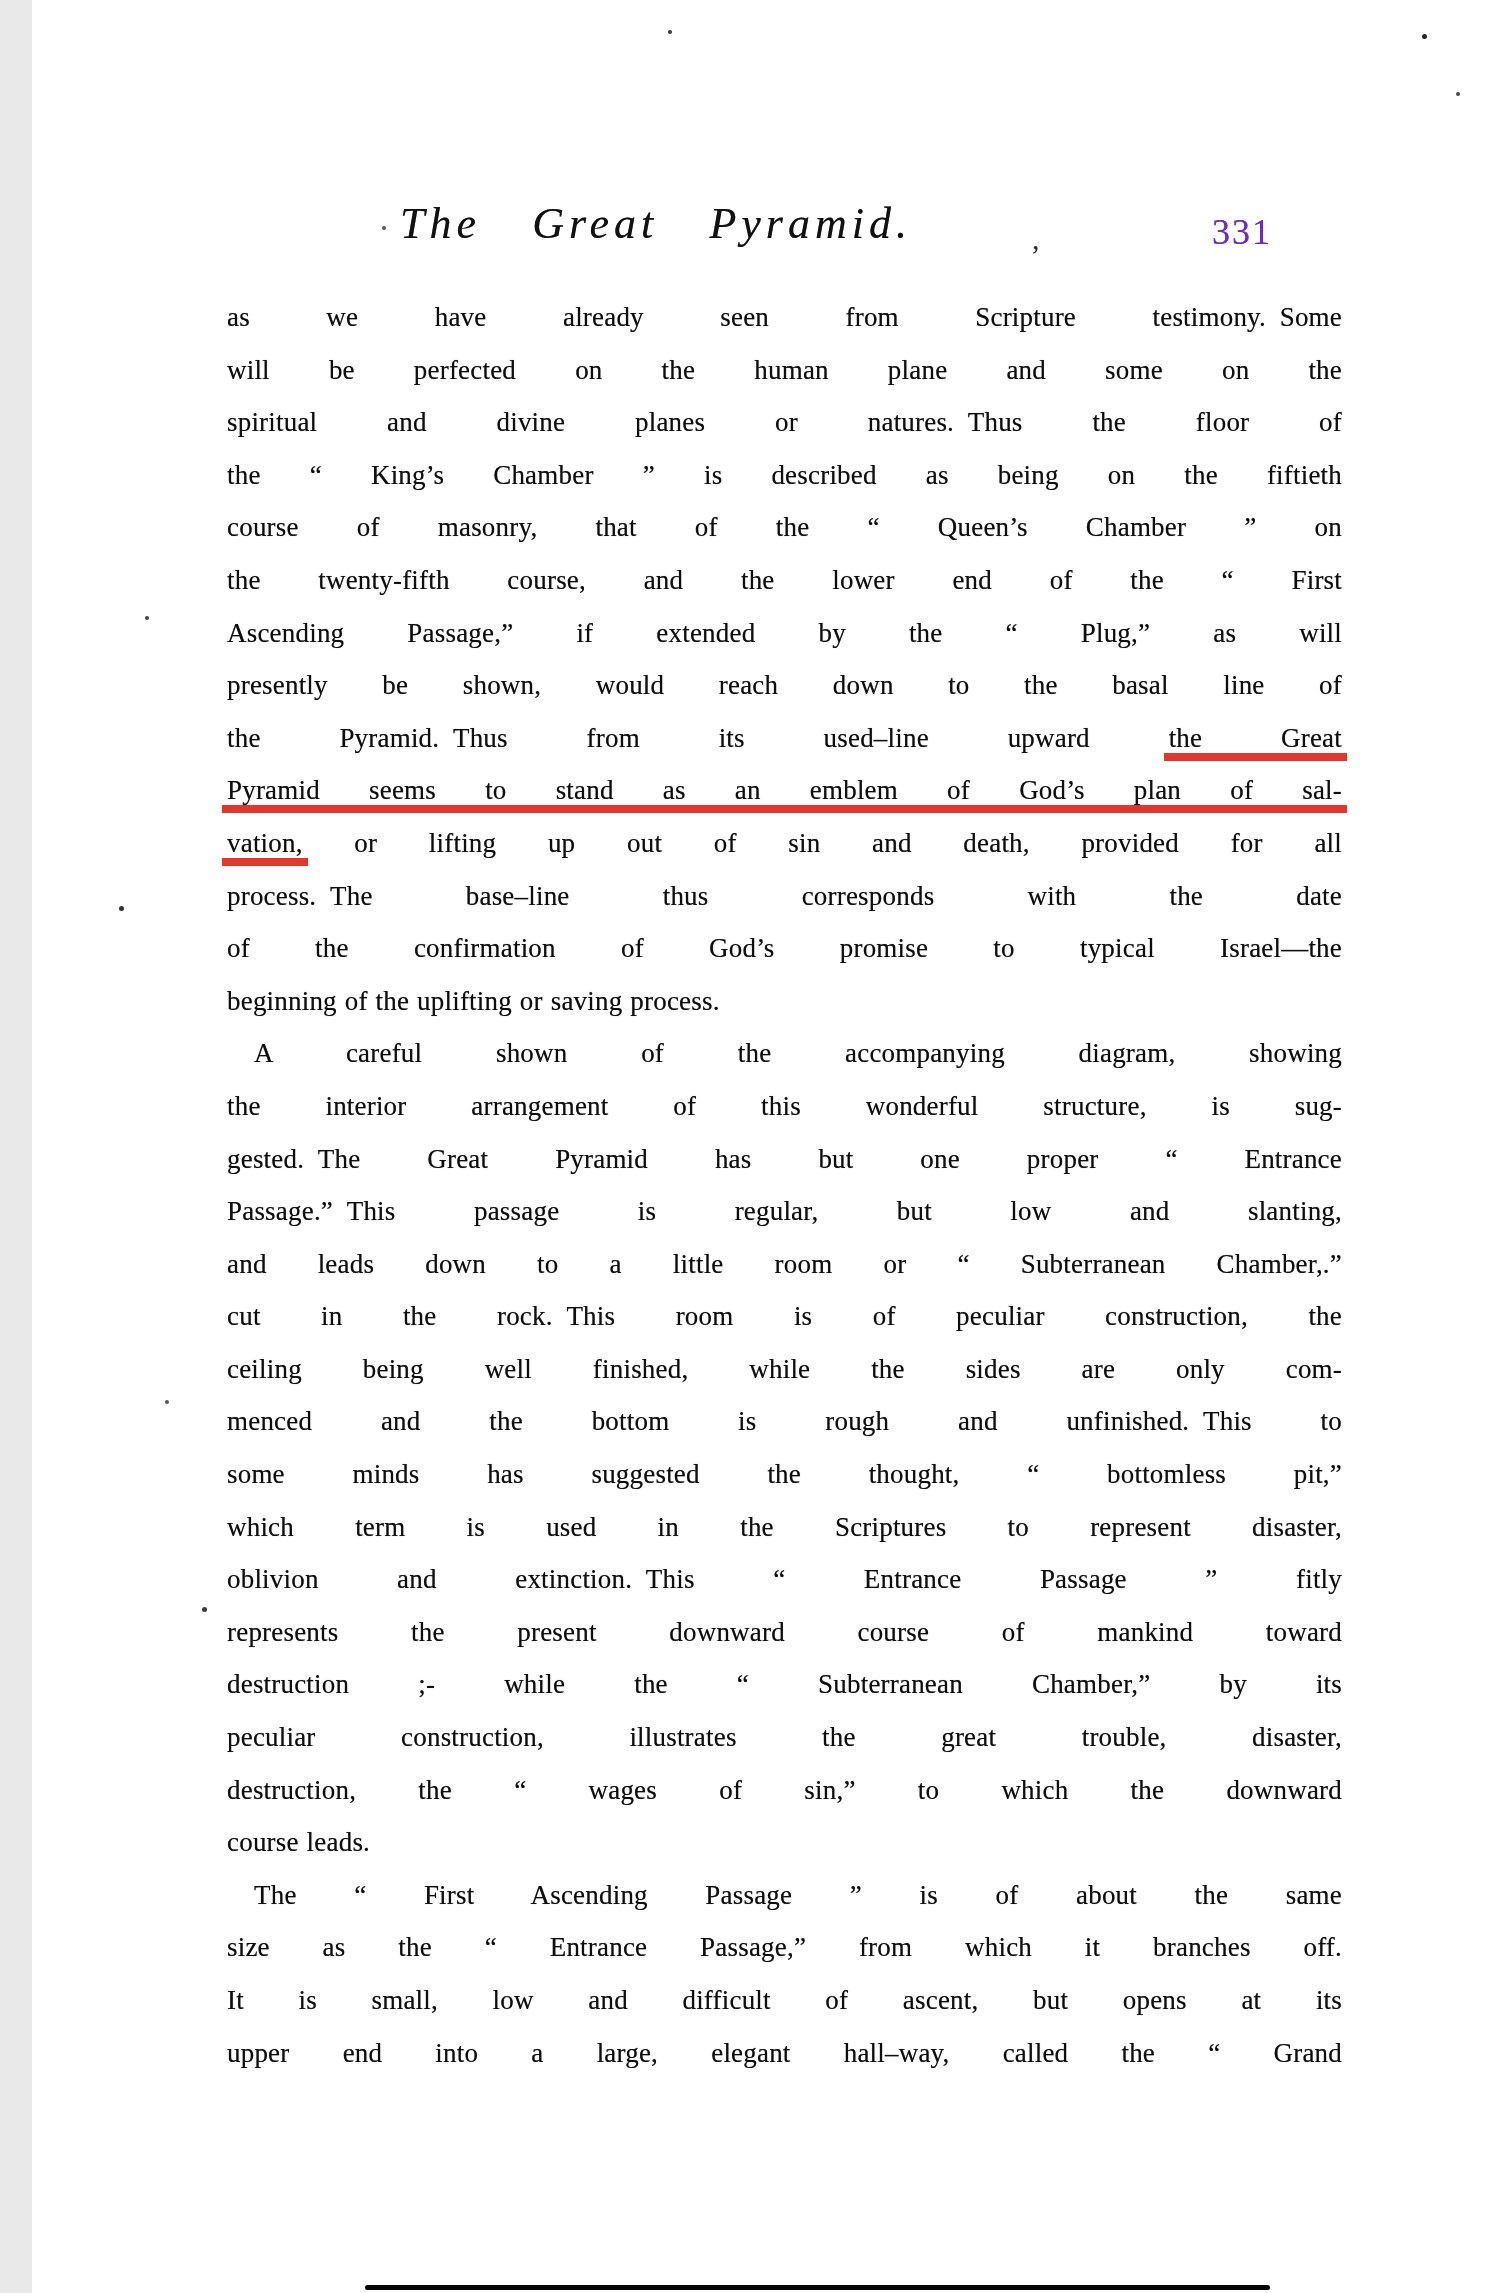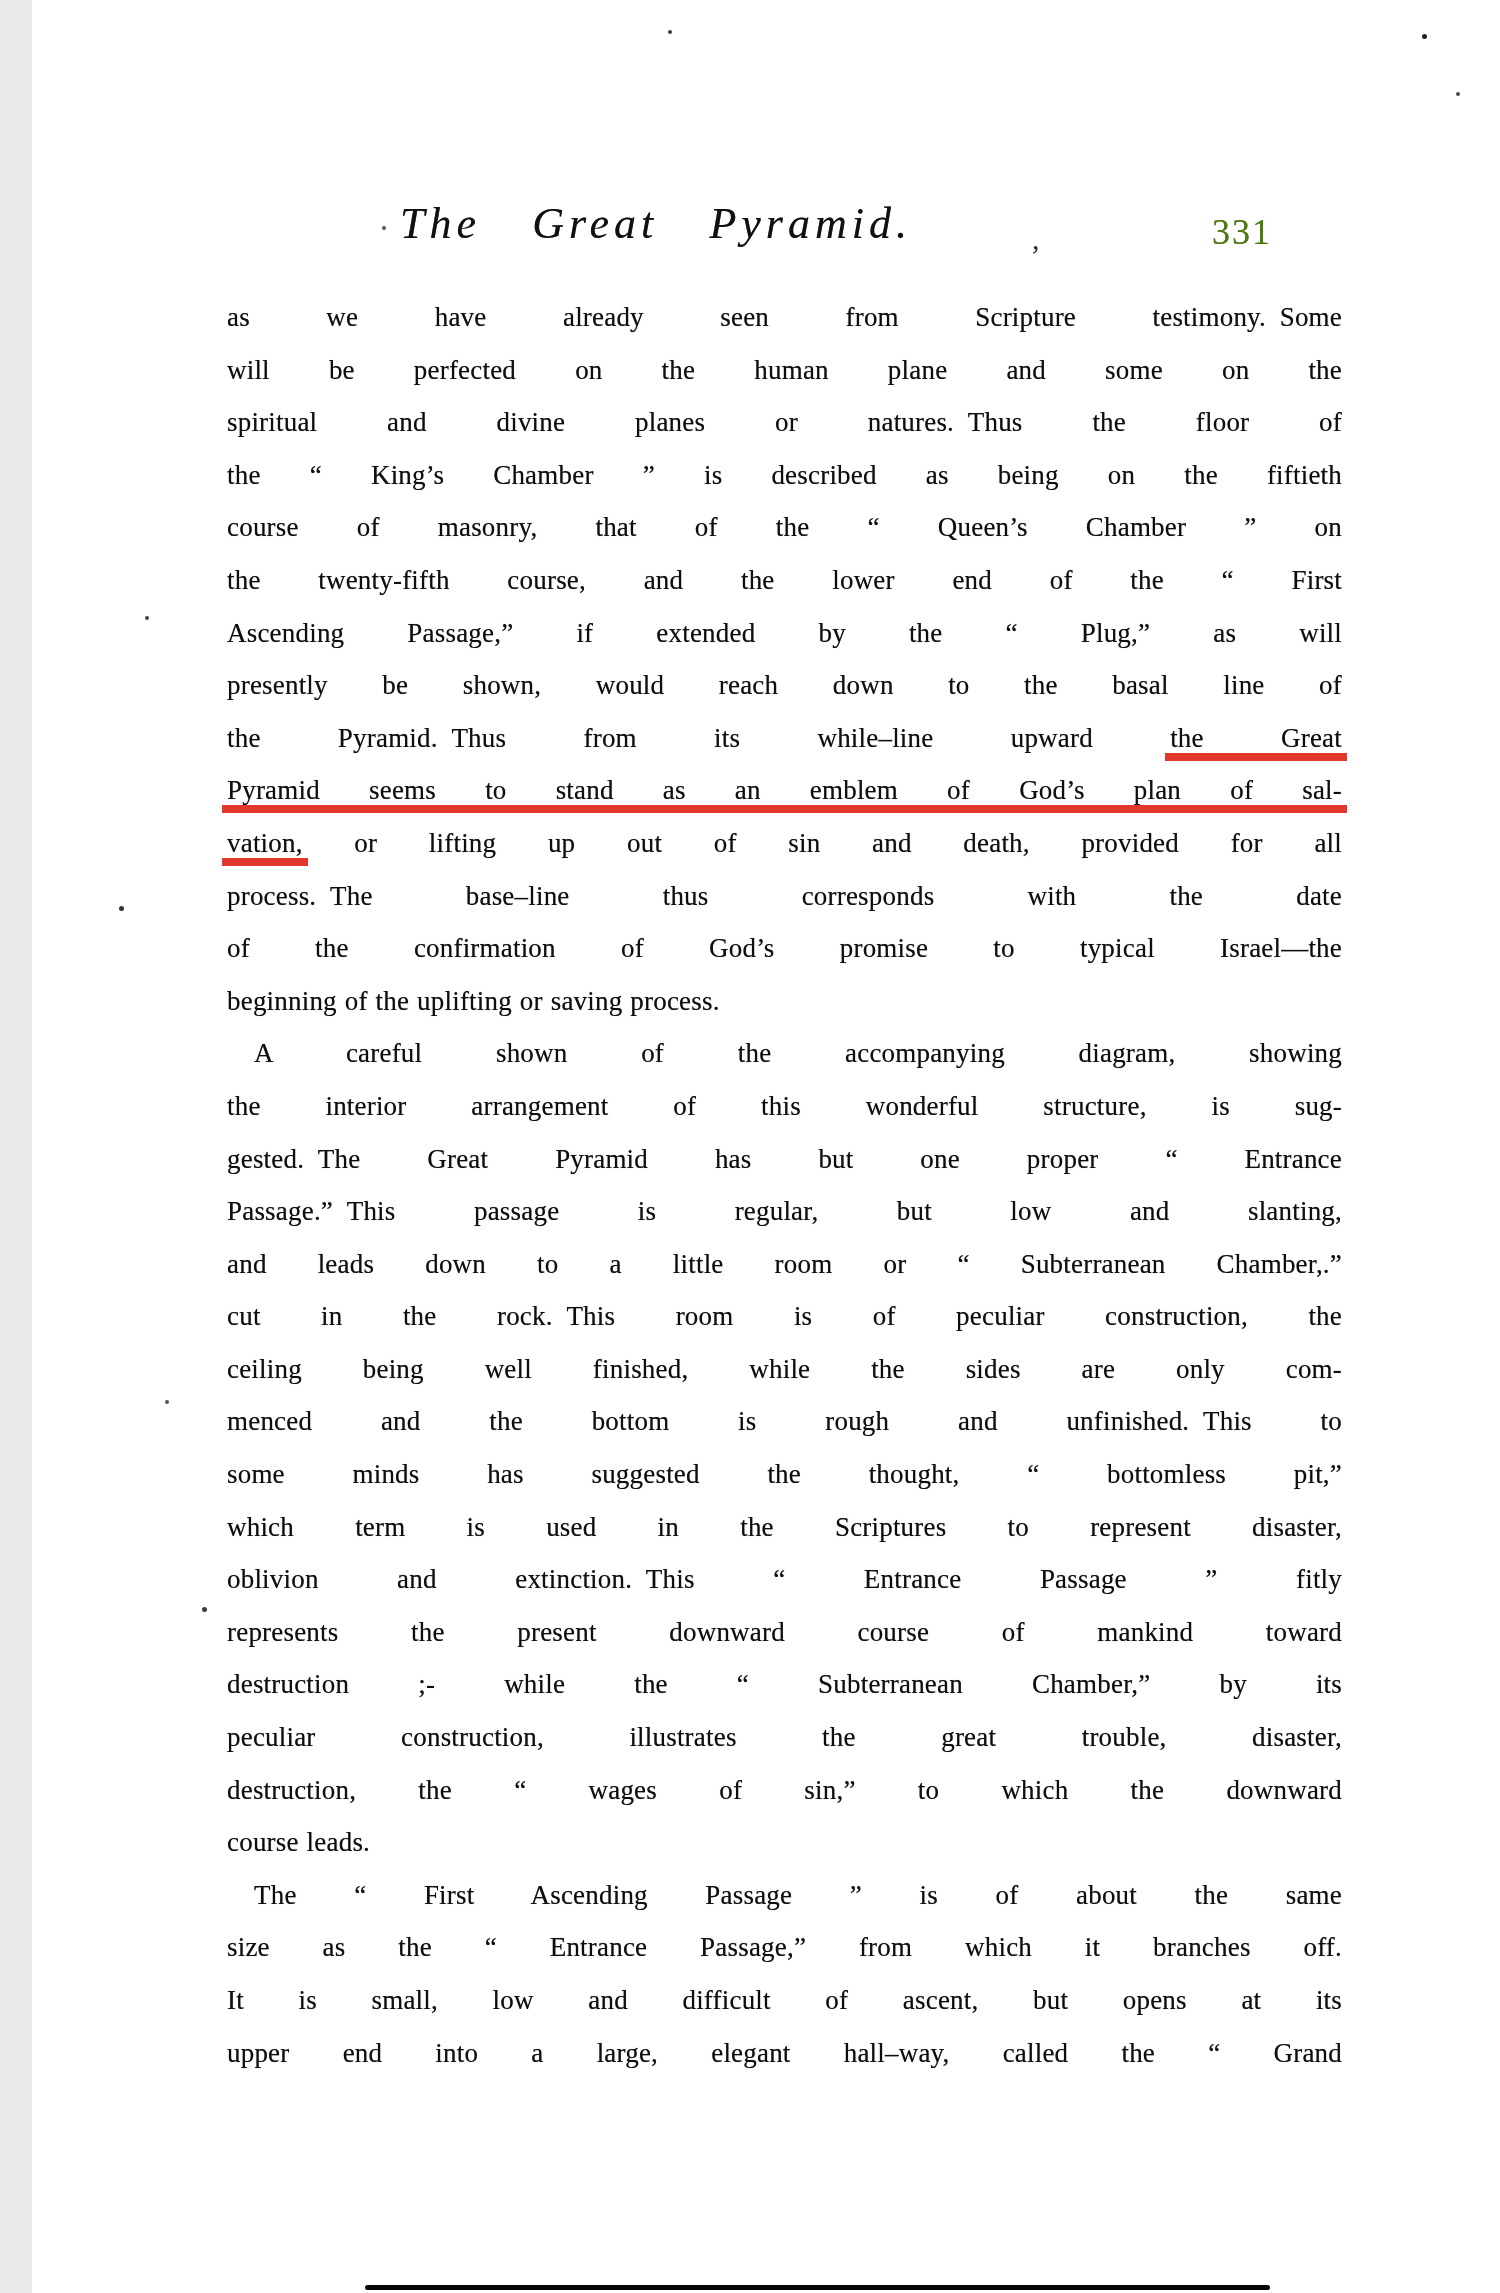--- a/index.html
+++ b/index.html
@@ -17,21 +17,21 @@
     position:absolute;left:368px;top:200px;
     font-style:italic;font-size:44px;line-height:48px;
     letter-spacing:5px;word-spacing:0.8em;
     color:#111;
     text-shadow:0 0 0.6px rgba(0,0,0,.55);
     white-space:nowrap;
   }
   .folio{
     position:absolute;left:1180px;top:212px;
     font-size:36px;line-height:40px;letter-spacing:2px;
-    color:#4d7c0f;text-shadow:0 0 0.6px rgba(0,0,0,.55);
+    color:#6d28d9;text-shadow:0 0 0.6px rgba(0,0,0,.55);
   }
   
   .body-text{
     position:absolute;left:195px;top:291px;width:1115px;
     font-size:27px;line-height:52.6px;
     letter-spacing:0.2px;word-spacing:1px;
     text-shadow:0 0 0.7px rgba(0,0,0,.5);
   }
   .line{
     text-align:justify;
@@ -67,21 +67,21 @@
 
   <div class="body-text">
       <div class="line"><span>as we have already seen from Scripture testimony. Some</span></div>
       <div class="line"><span>will be perfected on the human plane and some on the</span></div>
       <div class="line"><span>spiritual and divine planes or natures. Thus the floor of</span></div>
       <div class="line"><span>the “ King’s Chamber ” is described as being on the fiftieth</span></div>
       <div class="line"><span>course of masonry, that of the “ Queen’s Chamber ” on</span></div>
       <div class="line"><span>the twenty-fifth course, and the lower end of the “ First</span></div>
       <div class="line"><span>Ascending Passage,” if extended by the “ Plug,” as will</span></div>
       <div class="line"><span>presently be shown, would reach down to the basal line of</span></div>
-      <div class="line"><span>the Pyramid. Thus from its while–line upward </span><span class="redline">the Great</span></div>
+      <div class="line"><span>the Pyramid. Thus from its used–line upward </span><span class="redline">the Great</span></div>
       <div class="line"><span class="redline">Pyramid seems to stand as an emblem of God’s plan of sal-</span></div>
       <div class="line"><span class="redline">vation,</span><span> or lifting up out of sin and death, provided for all</span></div>
       <div class="line"><span>process. The base–line thus corresponds with the date</span></div>
       <div class="line"><span>of the confirmation of God’s promise to typical Israel—the</span></div>
       <div class="line flush"><span>beginning of the uplifting or saving process.</span></div>
       <div class="line indent"><span>A careful shown of the accompanying diagram, showing</span></div>
       <div class="line"><span>the interior arrangement of this wonderful structure, is sug-</span></div>
       <div class="line"><span>gested. The Great Pyramid has but one proper “ Entrance</span></div>
       <div class="line"><span>Passage.” This passage is regular, but low and slanting,</span></div>
       <div class="line"><span>and leads down to a little room or “ Subterranean Chamber,.”</span></div>

